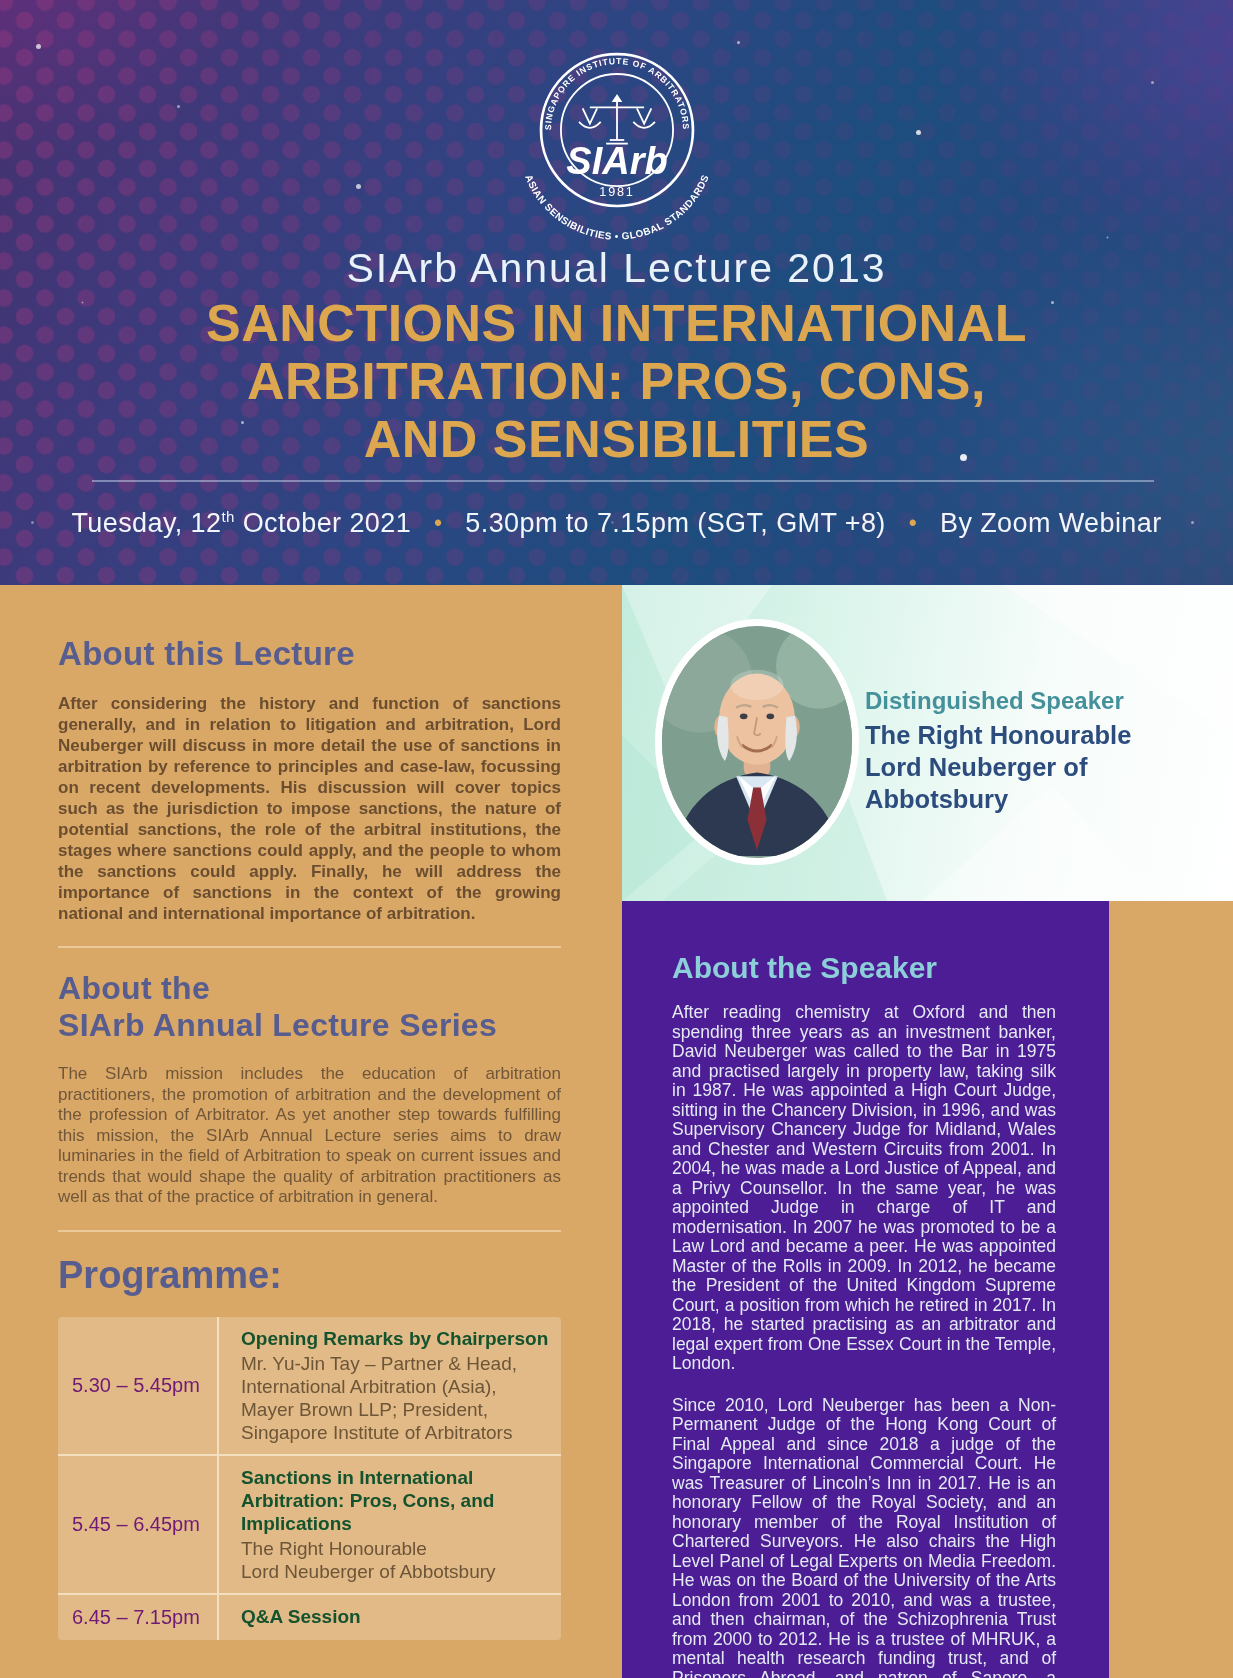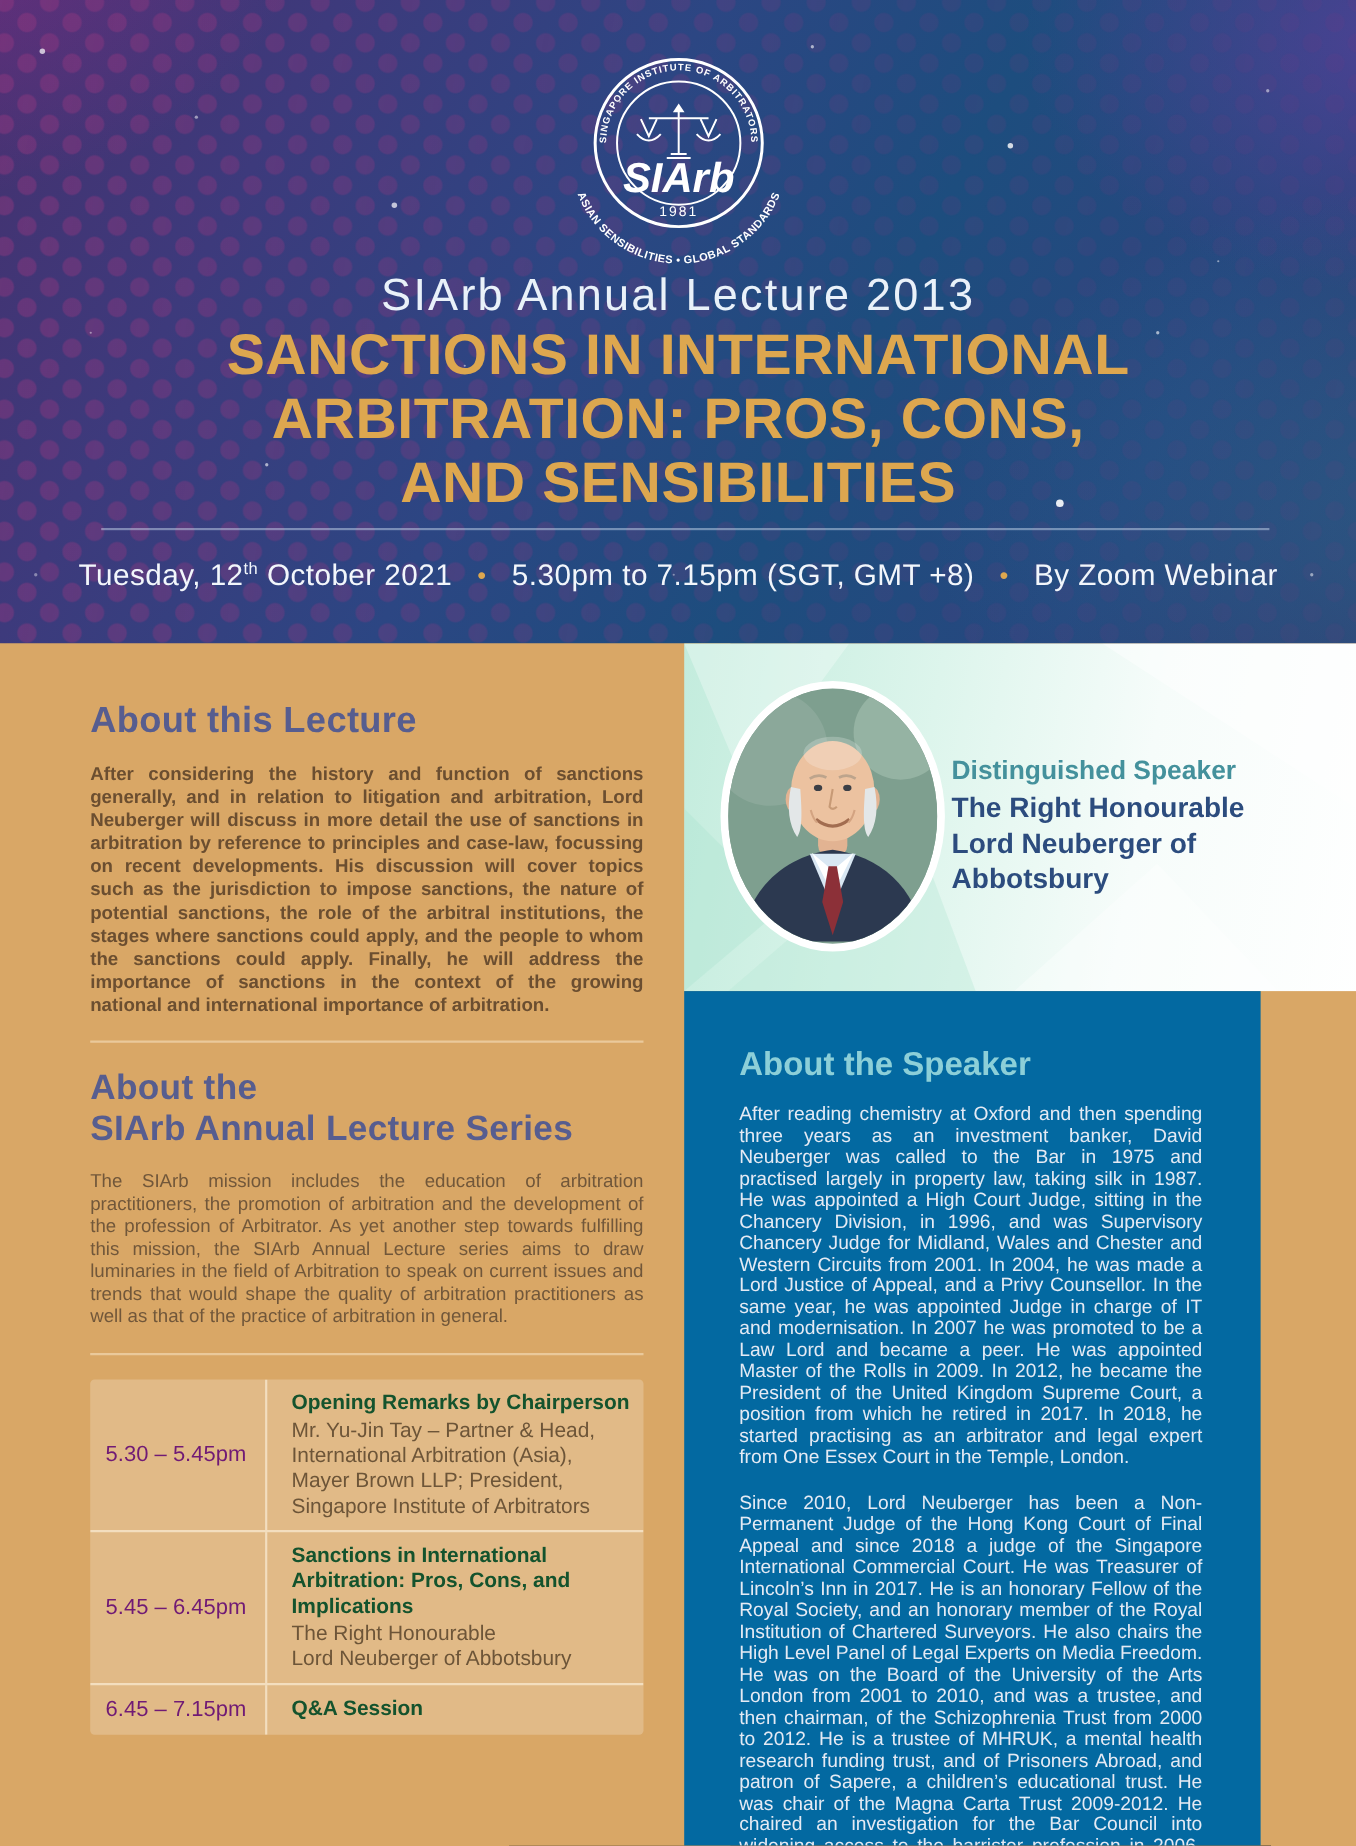--- a/index.html
+++ b/index.html
@@ -37,21 +37,21 @@
   .main-title{position:absolute;left:0;top:294px;width:100%;margin:0;text-align:center;
     color:#dda74f;font-size:52px;font-weight:700;line-height:58px;letter-spacing:.5px;}
   .main-title span{display:block;}
   .hero-divider{position:absolute;top:480px;left:92px;right:79px;height:2px;background:rgba(205,222,240,.48);}
   .date-line{position:absolute;left:0;top:508px;width:100%;text-align:center;
     color:#f2f6fb;font-size:27px;font-weight:300;letter-spacing:.4px;}
   .date-line sup{font-size:15px;}
   .date-line .sep{color:#dda74f;margin:0 15px;font-size:23px;vertical-align:1px;}
 
   
-  .left-col{position:absolute;left:0;top:585px;width:640px;height:1093px;background:#d9a766;overflow:hidden;padding-left:24px;}
+  .left-col{position:absolute;left:0;top:585px;width:640px;height:1093px;background:#d9a766;overflow:hidden;}
   .lc-inner{padding:50px 79px 0 58px;}
   .lc-head{margin:0 0 20px;color:#575d8f;font-size:33px;font-weight:700;letter-spacing:.3px;line-height:38px;}
   .lc-head.small{font-size:32px;line-height:37px;}
   .lc-body-bold{margin:0;font-size:17px;line-height:21px;font-weight:700;text-align:justify;color:#6b4e30;}
   .lc-body{margin:0;font-size:17px;line-height:20.5px;font-weight:400;text-align:justify;color:#71573a;}
   .lc-div{border:none;border-top:2px solid rgba(255,243,220,.45);margin:22px 0 22px;}
   .prog-head{margin:0 0 20px;color:#575d8f;font-size:38px;font-weight:700;}
   .prog-table{background:rgba(255,255,255,.22);border-radius:4px;overflow:hidden;}
   .prog-row{display:flex;}
   .prog-row + .prog-row{border-top:2px solid rgba(255,246,228,.6);}
@@ -65,21 +65,21 @@
     background:linear-gradient(100deg,#c3ecdd 0%,#ddf5ec 35%,#f6fcfa 65%,#ffffff 100%);}
   .facets{position:absolute;inset:0;}
   .photo{position:absolute;left:33px;top:34px;width:204px;height:246px;border:7px solid #fff;
     border-radius:50%;overflow:hidden;box-sizing:border-box;background:#7e9f8f;}
   .photo svg{display:block;width:100%;height:100%;}
   .spk-label{position:absolute;left:243px;top:102px;color:#44919c;font-size:24px;font-weight:700;}
   .spk-name{position:absolute;left:243px;top:134px;color:#2c4c7e;font-size:25.5px;font-weight:700;line-height:32px;}
   .spk-name span{display:block;}
 
   
-  .bio{position:absolute;left:622px;top:901px;width:524px;height:777px;background:#0369a1;overflow:hidden;}
+  .bio{position:absolute;left:622px;top:901px;width:487px;height:777px;background:#4c1d95;overflow:hidden;}
   .bio-inner{padding:50px 53px 0 50px;}
   .bio-head{margin:0 0 18px;color:#8ccfd8;font-size:30px;font-weight:700;}
   .bio-p{margin:0 0 22px;color:#e4eaf4;font-size:17.5px;line-height:19.5px;text-align:justify;}
 </style>
 </head>
 <body>
 
 <div class="poster">
 
   <header class="hero">
@@ -146,20 +146,21 @@
         <h2 class="lc-head small">
           <span style="display:block">About the</span>
           <span style="display:block">SIArb Annual Lecture Series</span>
         </h2>
         <p class="lc-body">The SIArb mission includes the education of arbitration practitioners, the promotion of arbitration and the development of the profession of Arbitrator. As yet another step towards fulfilling this mission, the SIArb Annual Lecture series aims to draw luminaries in the field of Arbitration to speak on current issues and trends that would shape the quality of arbitration practitioners as well as that of the practice of arbitration in general.</p>
       </section>
 
       <hr class="lc-div">
 
       <section>
+        <h2 class="prog-head">Programme:</h2>
         <div class="prog-table">
 
           <div class="prog-row">
             <div class="prog-time">5.30 – 5.45pm</div>
             <div class="prog-desc">
               <div class="prog-title">Opening Remarks by Chairperson</div>
               <div>Mr. Yu-Jin Tay – Partner &amp; Head,</div>
               <div>International Arbitration (Asia),</div>
               <div>Mayer Brown LLP; President,</div>
               <div>Singapore Institute of Arbitrators</div>

